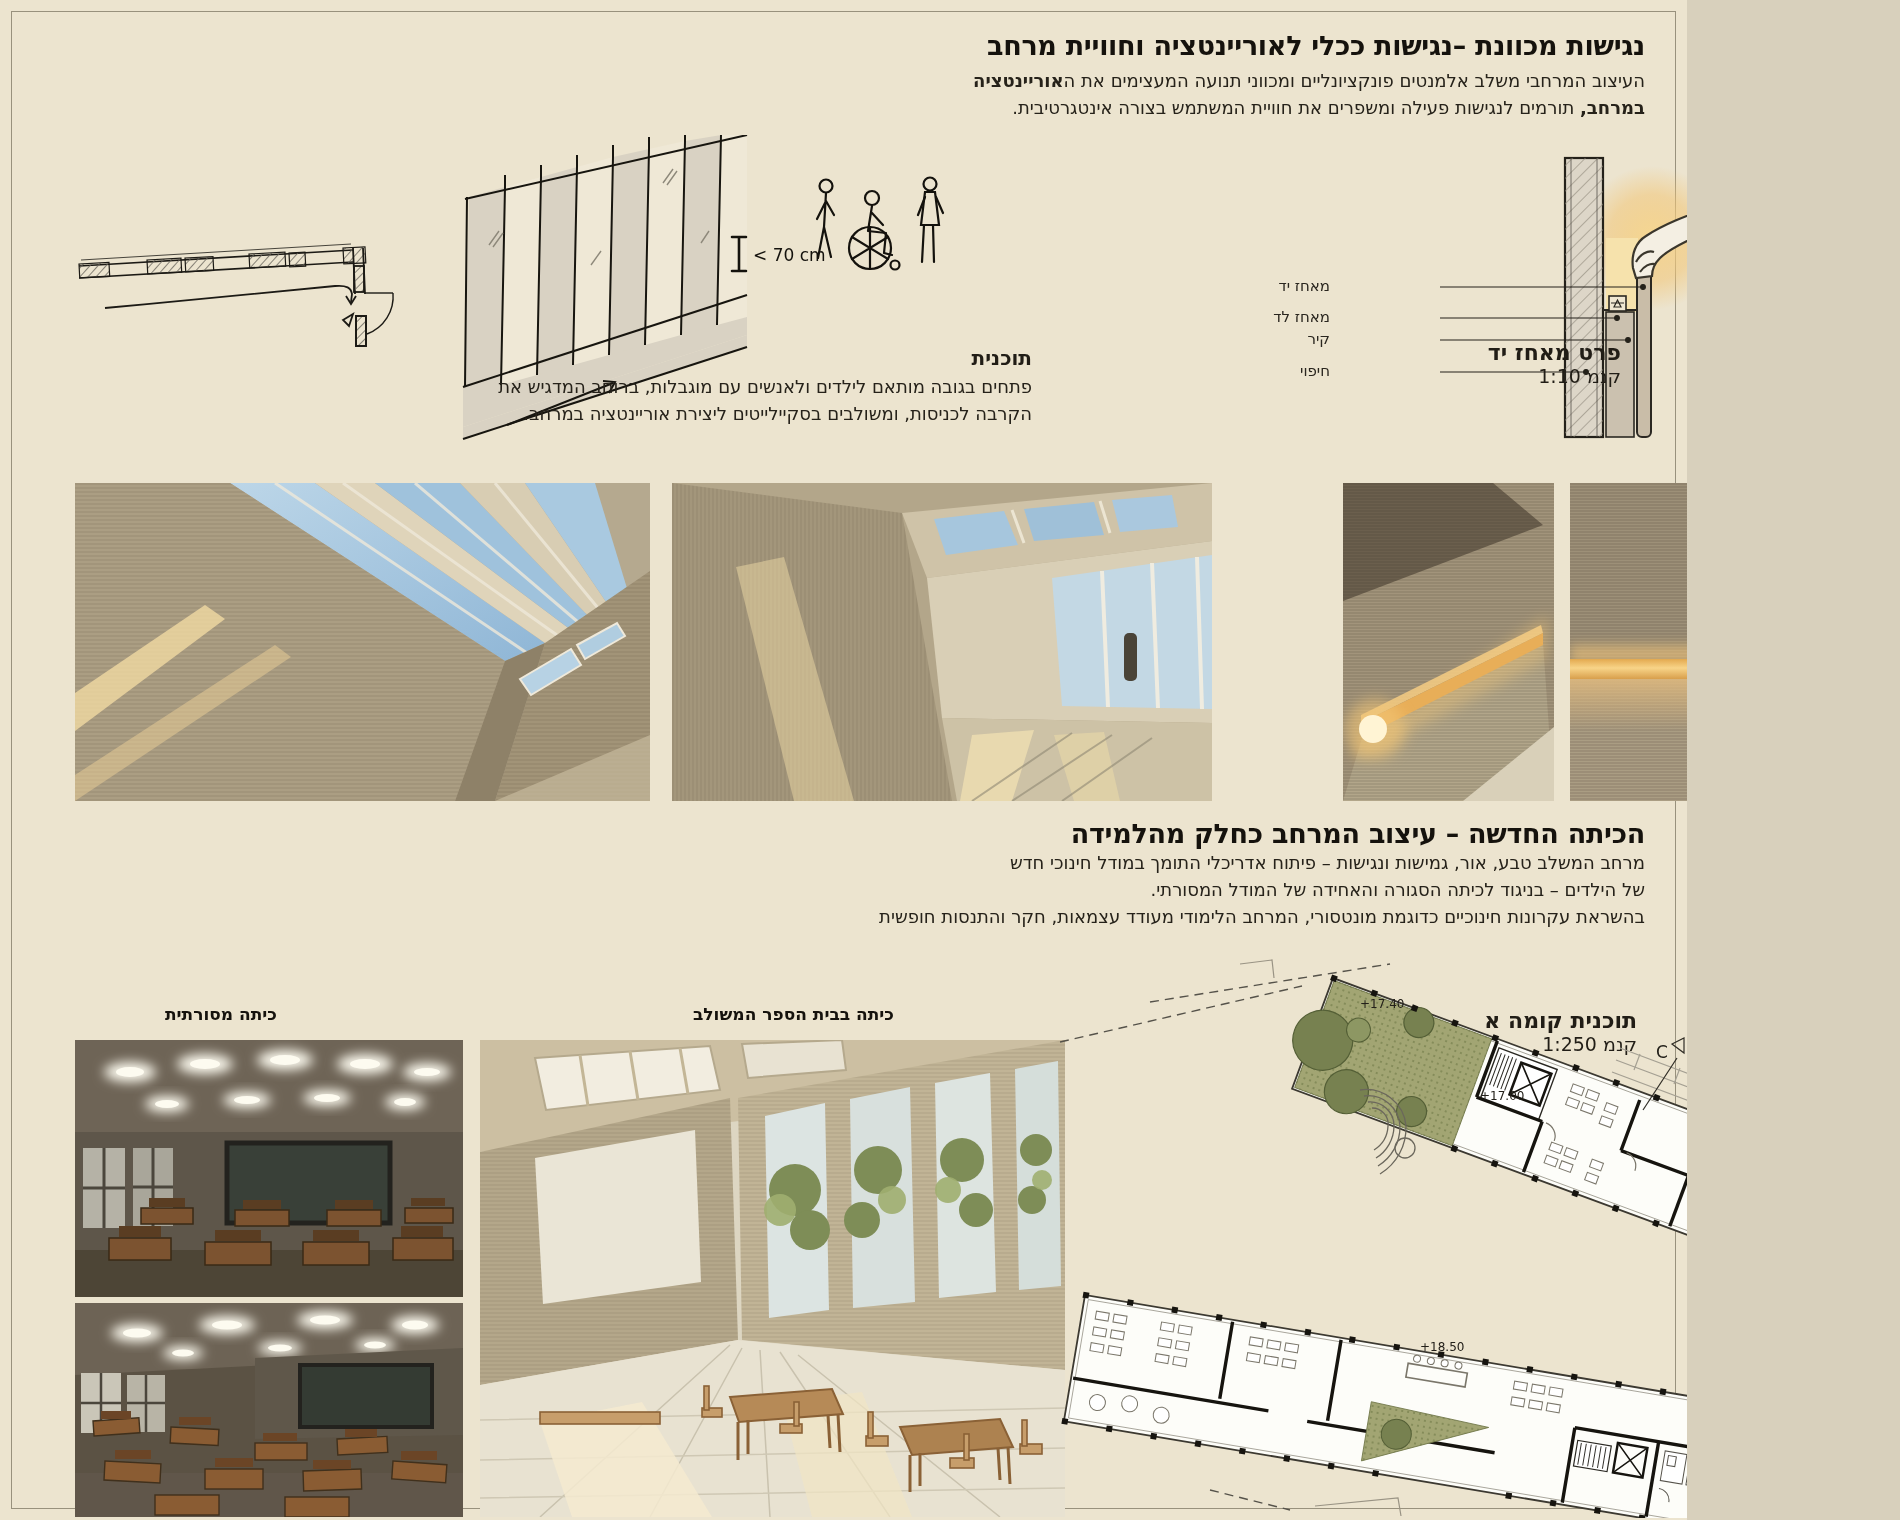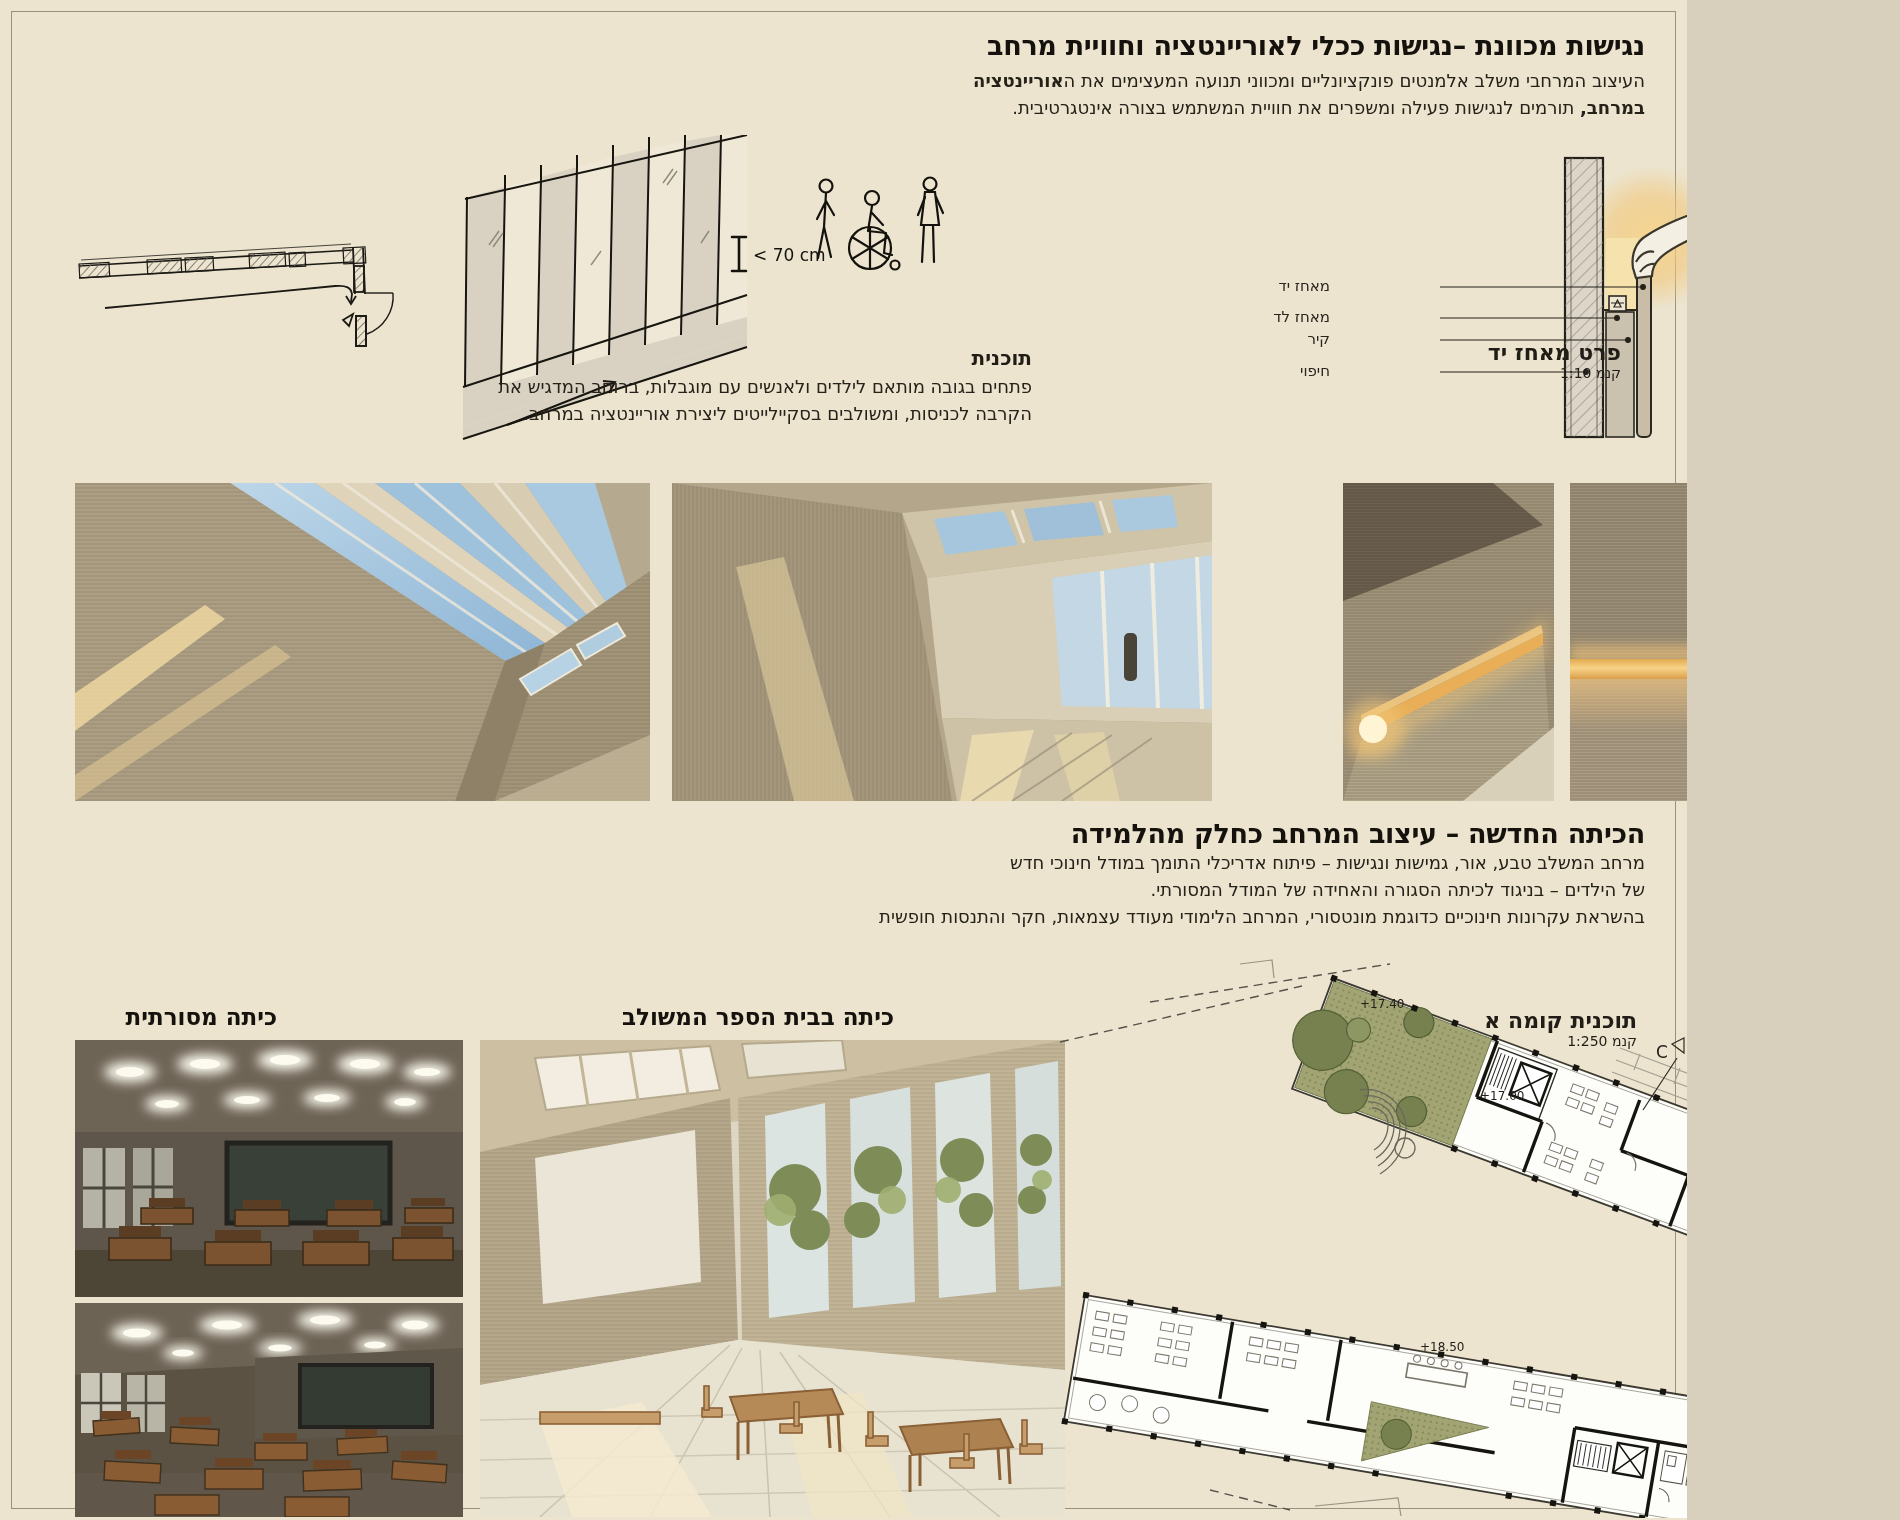--- a/index.html
+++ b/index.html
@@ -5,22 +5,22 @@
   html,body{margin:0;padding:0;background:#d8d0bc;}
   #board{position:relative;width:1687px;height:1520px;background:#ece4cf;overflow:hidden;
          font-family:"DejaVu Sans",sans-serif;color:#211d16;}
   .abs{position:absolute;}
   .rtl{direction:rtl;text-align:right;white-space:nowrap;}
   .b{font-weight:bold;}
   .title{font-size:27px;font-weight:bold;letter-spacing:-0.3px;color:#15120d;}
   .body-t{font-size:18px;line-height:27px;color:#26221a;}
   .small-h{font-size:20px;font-weight:bold;}
   .cap-t{font-size:22px;font-weight:bold;}
-  .cap-s{font-size:14px;}
-  .photo-cap{font-size:23px;font-weight:bold;color:#15120d;}
+  .cap-s{font-size:19px;}
+  .photo-cap{font-size:17px;font-weight:bold;color:#15120d;}
   .det-label{font-size:15px;color:#2a261f;}
   .frame{position:absolute;inset:11px;border:1px solid rgba(84,76,58,.55);pointer-events:none;}
   svg{display:block;}
 </style>
 </head>
 <body>
 
 <div id="board">
   <div class="frame"></div>
 

